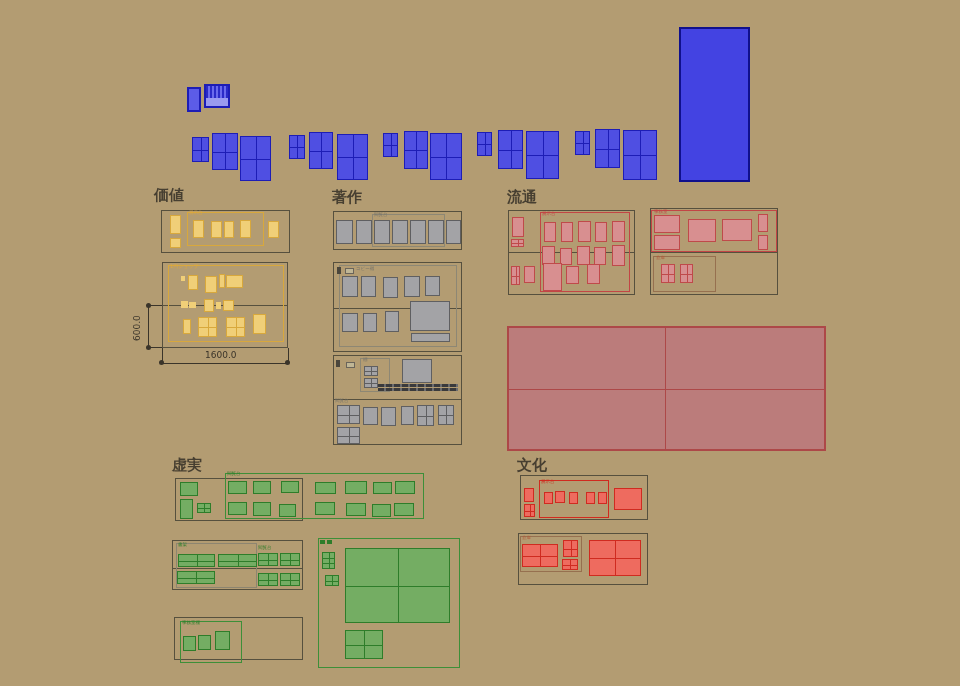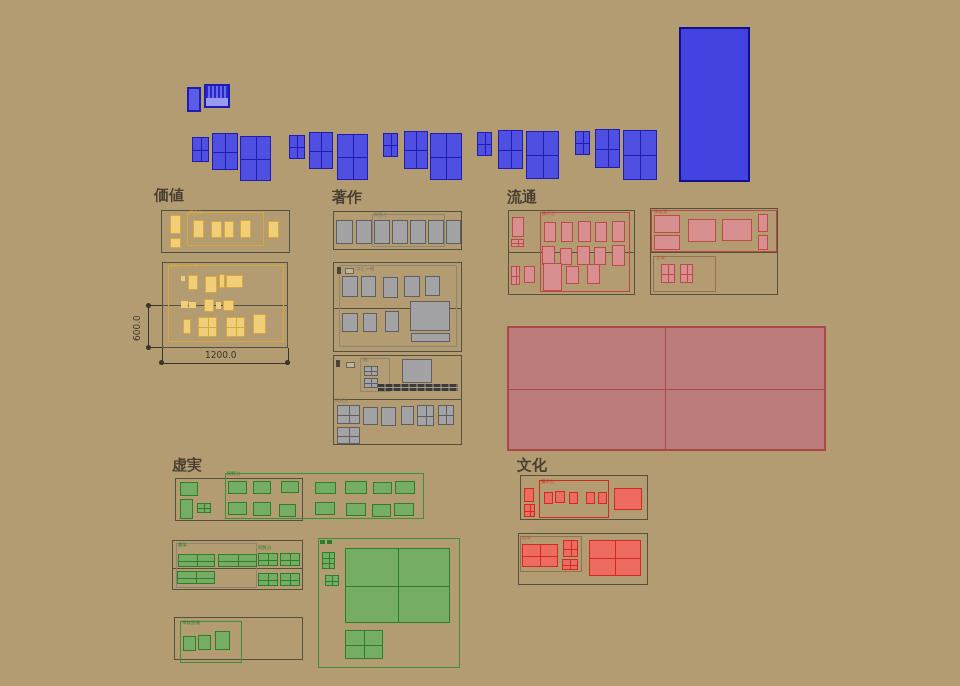--- a/index.html
+++ b/index.html
@@ -334,21 +334,21 @@
     <div class="sh" style="left: 589px; top: 540px; width: 52px; height: 36px; background: rgb(238, 107, 95); border: 1px solid rgb(207, 43, 32);">
       <div class="gl" style="left: 50%; top: 0px; width: 1px; height: 100%; background: rgb(207, 43, 32);"></div>
       <div class="gl" style="top: 50%; left: 0px; height: 1px; width: 100%; background: rgb(207, 43, 32);"></div>
     </div>
     <span class="tx" style="left: 154px; top: 188px; font-size: 15px; color: rgb(71, 63, 49); font-weight: 600;">価値</span>
     <span class="tx" style="left: 332px; top: 190px; font-size: 15px; color: rgb(71, 63, 49); font-weight: 600;">著作</span>
     <span class="tx" style="left: 507px; top: 190px; font-size: 15px; color: rgb(71, 63, 49); font-weight: 600;">流通</span>
     <span class="tx" style="left: 172px; top: 458px; font-size: 15px; color: rgb(71, 63, 49); font-weight: 600;">虚実</span>
     <span class="tx" style="left: 517px; top: 458px; font-size: 15px; color: rgb(71, 63, 49); font-weight: 600;">文化</span>
     <span class="tx" style="left: 133px; top: 341px; font-size: 9px; color: rgb(58, 52, 42); transform: rotate(-90deg); transform-origin: 0px 0px;">600.0</span>
-    <span class="tx" style="left: 205px; top: 351px; font-size: 9px; color: rgb(58, 52, 42);">1200.0</span>
+    <span class="tx" style="left: 205px; top: 351px; font-size: 9px; color: rgb(58, 52, 42);">1600.0</span>
     <span class="tx" style="left: 189px; top: 211px; font-size: 4.5px; color: rgb(224, 168, 60);">展示台</span>
     <span class="tx" style="left: 170px; top: 264px; font-size: 5px; color: rgb(224, 168, 60);">1円ショップ</span>
     <span class="tx" style="left: 374px; top: 213px; font-size: 4.5px; color: rgb(119, 116, 106);">閲覧台</span>
     <span class="tx" style="left: 356px; top: 267px; font-size: 4.5px; color: rgb(119, 116, 106);">コピー機</span>
     <span class="tx" style="left: 363px; top: 358px; font-size: 4.5px; color: rgb(119, 116, 106);">棚</span>
     <span class="tx" style="left: 335px; top: 399px; font-size: 4.5px; color: rgb(119, 116, 106);">閲覧台</span>
     <span class="tx" style="left: 542px; top: 212px; font-size: 4.5px; color: rgb(194, 69, 69);">展示台</span>
     <span class="tx" style="left: 654px; top: 210px; font-size: 4.5px; color: rgb(194, 69, 69);">事務室</span>
     <span class="tx" style="left: 656px; top: 256px; font-size: 4.5px; color: rgb(176, 90, 58);">倉庫</span>
     <span class="tx" style="left: 227px; top: 472px; font-size: 4.5px; color: rgb(46, 125, 42);">閲覧台</span>

